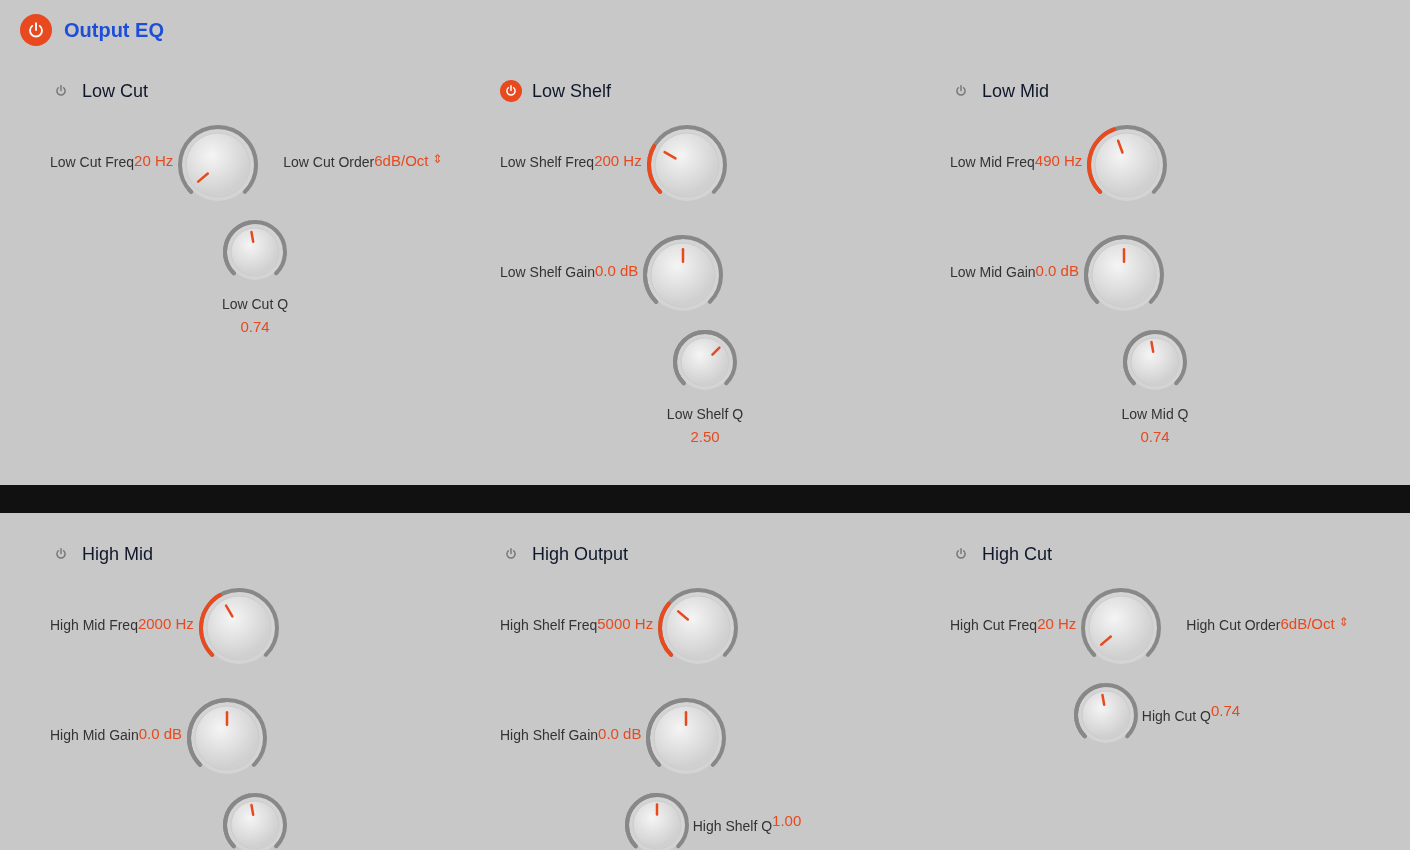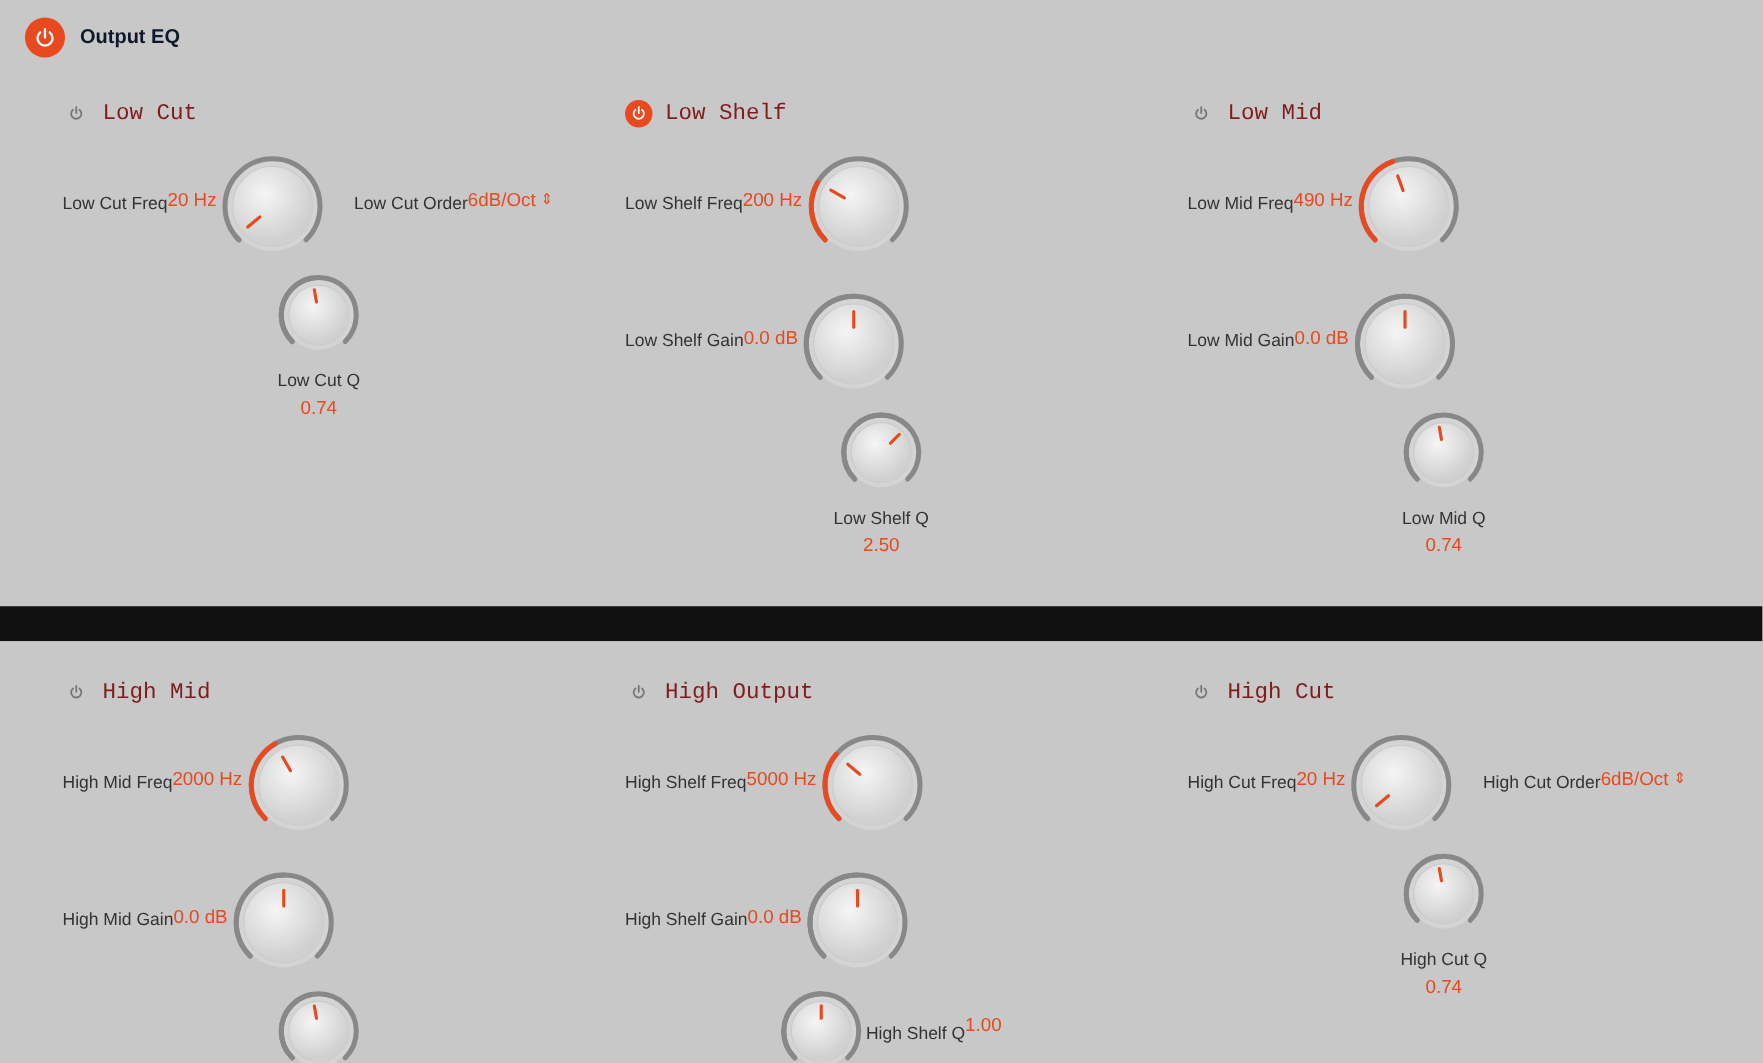--- a/index.html
+++ b/index.html
@@ -10,23 +10,23 @@
       min-height: 850px;
       overflow: hidden;
     }
     .header {
       display: flex;
       align-items: center;
       padding: 14px 20px;
       background: #c8c8c8;
     }
     .header-title {
-      font-size: 16px;
+      font-size: 20px;
       font-weight: 700;
-      color: #0f172a;
+      color: #1d4ed8;
       margin-left: 12px;
     }
     .power-btn-main {
       width: 32px;
       height: 32px;
       border-radius: 50%;
       background: #e8491e;
       border: none;
       display: flex;
       align-items: center;
@@ -78,22 +78,21 @@
       justify-content: center;
       cursor: pointer;
       flex-shrink: 0;
     }
     .power-btn-small.active {
       background: #e8491e;
     }
     .band-name {
       font-size: 18px;
       font-weight: 500;
-      color: #7f1d1d;
-      font-family: Liberation Mono, monospace;
+      color: #0f172a;
     }
     .band-controls {
       display: flex;
       flex-direction: row;
       gap: 20px;
       flex-wrap: wrap;
     }
     .knob-group {
       display: flex;
       flex-direction: row;
@@ -621,21 +620,21 @@
           </div>
           <div class="knob-group">
             <div class="knob-label">High Cut Order</div>
             <div class="knob-value with-dropdown">
               <span>6dB/Oct</span>
               <span class="dropdown-arrow">⇕</span>
             </div>
           </div>
         </div>
         <div class="q-row">
-          <div style="display: flex; flex-direction: column; align-items: center;">
+          <div style="display: flex; flex-direction: row; align-items: center;">
             <div class="knob-container small">
               <svg width="72" height="72" viewBox="0 0 72 72">
 
     <circle cx="36" cy="36" r="28" fill="#e0e0e0" opacity="0.5"></circle>
 
     <path d="M 14.78679656440357 57.21320343559643 A 30 30 0 1 1 57.21320343559643 57.21320343559643" fill="none" stroke="#888" stroke-width="4" stroke-linecap="round"></path>
 
     <path d="M 14.78679656440357 57.21320343559643 A 30 30 0 0 1 30.79055466999209 6.455767409633758" fill="none" stroke="#888" stroke-width="4" stroke-linecap="round"></path>
 
     <circle cx="36" cy="36" r="24" fill="url(#kgrad72)" stroke="#ccc" stroke-width="1"></circle>

